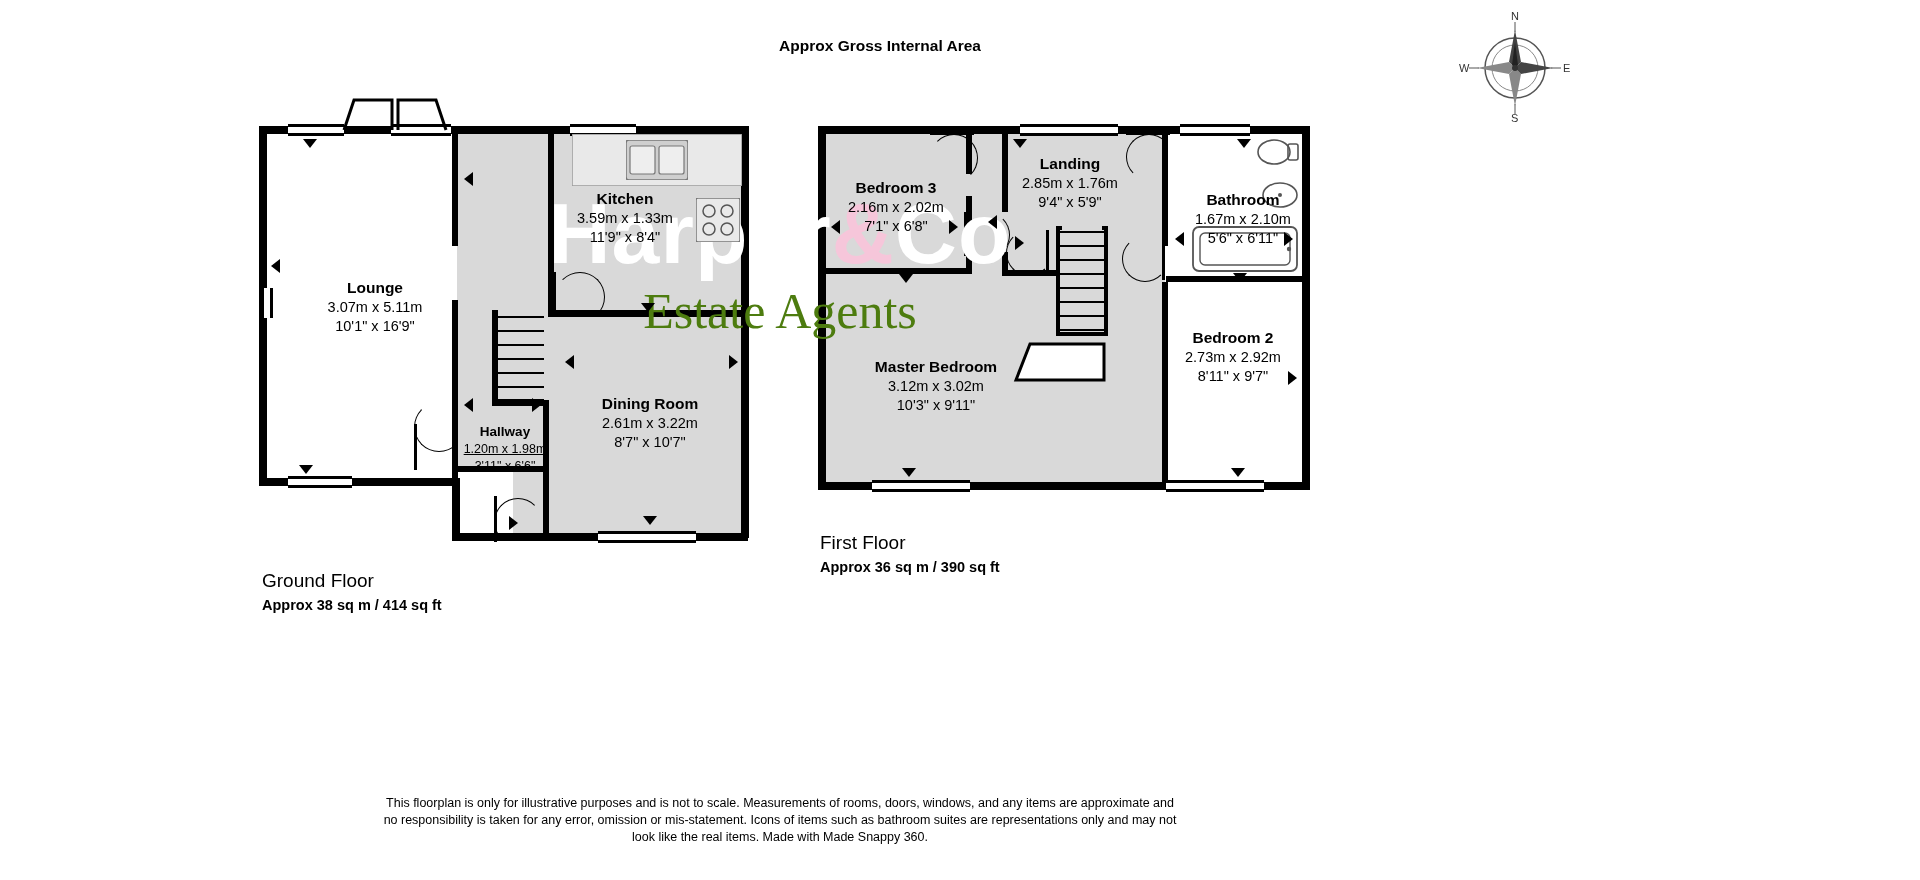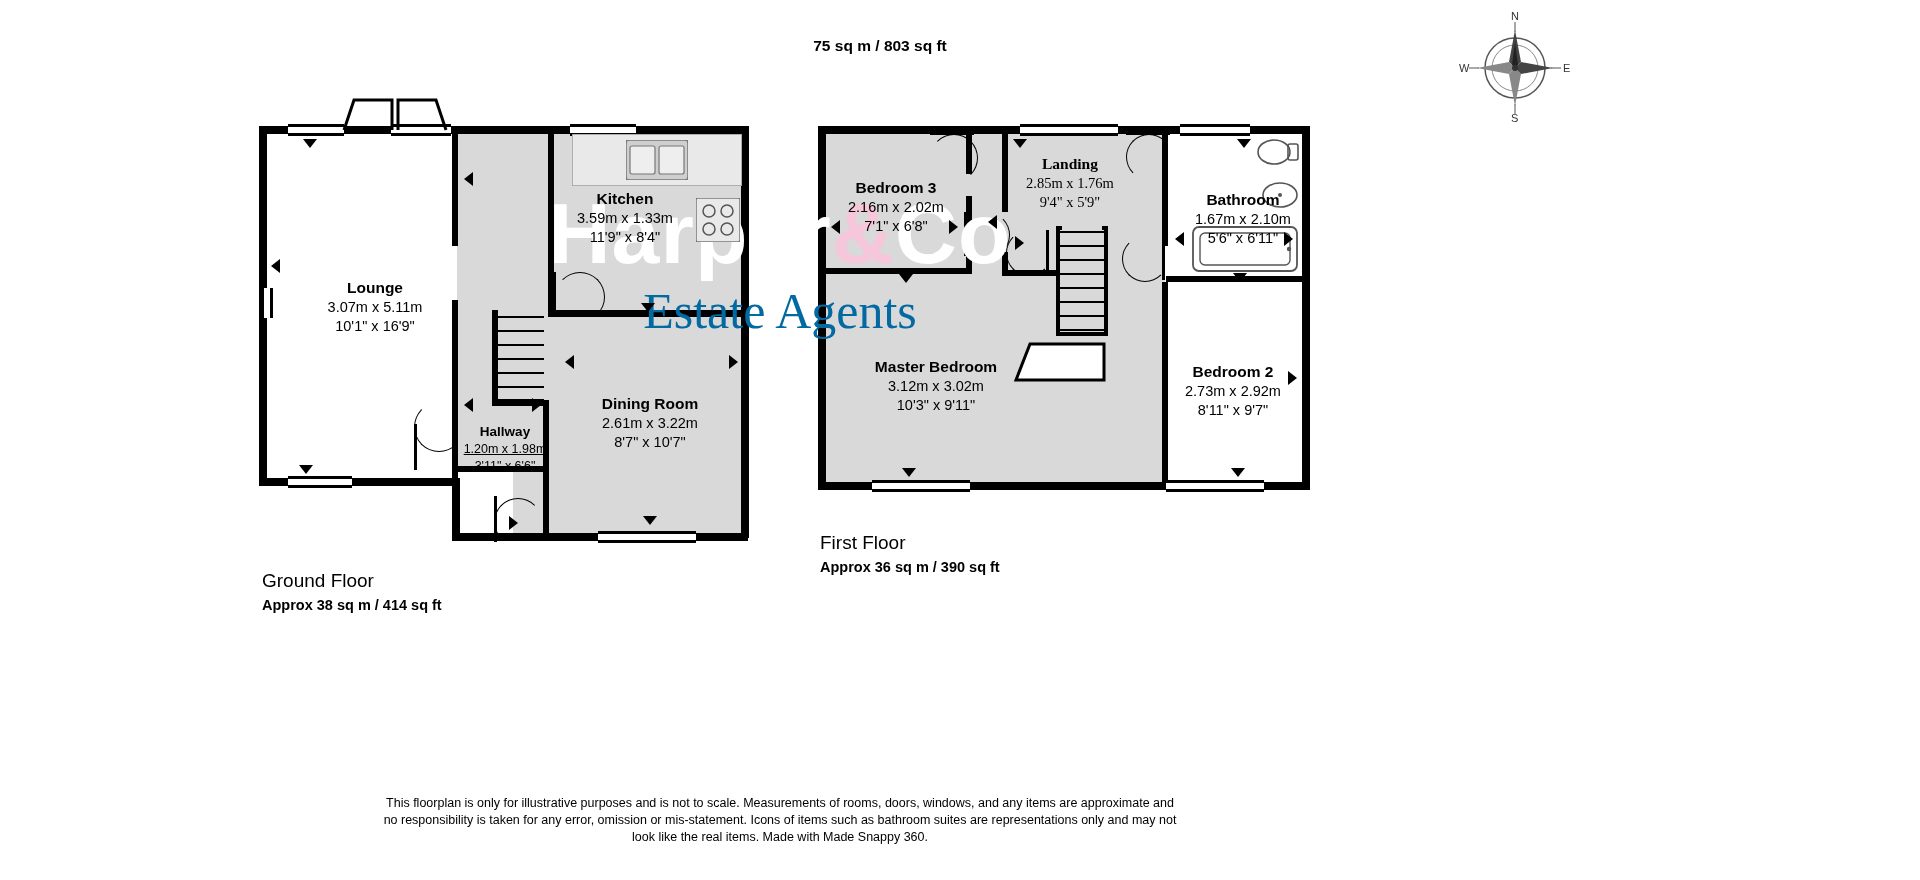--- a/index.html
+++ b/index.html
@@ -18,21 +18,21 @@
   
   .compass{position:absolute;left:1455px;top:8px;width:120px;height:120px;}
   .compass .lbl{position:absolute;font-size:11px;color:#333;}
 
   
   .watermark{position:absolute;left:440px;top:185px;width:680px;height:230px;
     pointer-events:none;z-index:5;}
   .wm-line1{font-size:86px;font-weight:bold;color:#ffffff;letter-spacing:1px;
     text-align:center;line-height:96px;white-space:nowrap;}
   .wm-line1 .amp{color:#f6c6da;}
-  .wm-line2{font-size:50px;color:#0369a1;text-align:center;line-height:60px;
+  .wm-line2{font-size:50px;color:#4d7c0f;text-align:center;line-height:60px;
     font-family:"Liberation Serif", serif;white-space:nowrap;}
 
   
   .wall{position:absolute;background:#000000;z-index:3;}
   .fill{position:absolute;background:#d9d9d9;z-index:1;}
   .white{position:absolute;background:#ffffff;z-index:2;}
   .win{position:absolute;background:#ffffff;border-top:3px solid #000;border-bottom:3px solid #000;z-index:4;}
   .winv{position:absolute;background:#ffffff;border-left:3px solid #000;border-right:3px solid #000;z-index:4;}
   .door-arc{position:absolute;border:1.6px solid #000;border-radius:50%;z-index:4;}
   .door-leaf{position:absolute;background:#000;z-index:4;}
@@ -58,21 +58,21 @@
   
   .fx{position:absolute;z-index:6;}
   .stair{position:absolute;z-index:6;}
 </style>
 </head>
 <body>
 
 <div class="canvas">
 
   <div class="header">
-    <div class="l2">75 sq m / 803 sq ft</div>
+    <div class="l1">Approx Gross Internal Area</div>
   </div>
 
   <div class="compass">
     <svg width="120" height="120" viewBox="0 0 120 120">
       <circle cx="60" cy="60" r="30" fill="none" stroke="#555" stroke-width="1.5"></circle>
       <circle cx="60" cy="60" r="23" fill="none" stroke="#888" stroke-width="1"></circle>
       <polygon points="60,22 66,54 60,60 54,54" fill="#444"></polygon>
       <polygon points="60,98 66,66 60,60 54,66" fill="#888"></polygon>
       <polygon points="98,60 66,66 60,60 66,54" fill="#444"></polygon>
       <polygon points="22,60 54,66 60,60 54,54" fill="#888"></polygon>
@@ -307,39 +307,39 @@
     <div class="arrow right" style="left:1288px;top:371px;"></div>
     <div class="arrow down" style="left:902px;top:468px;"></div>
     <div class="arrow down" style="left:1231px;top:468px;"></div>
 
     <div class="room" style="left:820px;top:178px;width:152px;">
       <div class="nm">Bedroom 3</div>
       <div class="dm">2.16m x 2.02m</div>
       <div class="dm">7'1" x 6'8"</div>
     </div>
 
-    <div class="room" style="left:996px;top:154px;width:148px;font-family:Liberation Serif, serif;">
+    <div class="room" style="left:996px;top:154px;width:148px;">
       <div class="nm">Landing</div>
       <div class="dm">2.85m x 1.76m</div>
       <div class="dm">9'4" x 5'9"</div>
     </div>
 
     <div class="room" style="left:1168px;top:190px;width:150px;">
       <div class="nm">Bathroom</div>
       <div class="dm">1.67m x 2.10m</div>
       <div class="dm">5'6" x 6'11"</div>
     </div>
 
     <div class="room" style="left:840px;top:357px;width:192px;">
       <div class="nm">Master Bedroom</div>
       <div class="dm">3.12m x 3.02m</div>
       <div class="dm">10'3" x 9'11"</div>
     </div>
 
-    <div class="room" style="left:1140px;top:362px;width:186px;">
+    <div class="room" style="left:1140px;top:328px;width:186px;">
       <div class="nm">Bedroom 2</div>
       <div class="dm">2.73m x 2.92m</div>
       <div class="dm">8'11" x 9'7"</div>
     </div>
 
     <div class="floorlabel" style="left:820px;top:530px;">
       <div class="t">First Floor</div>
       <div class="s">Approx 36 sq m / 390 sq ft</div>
     </div>
   </div>

